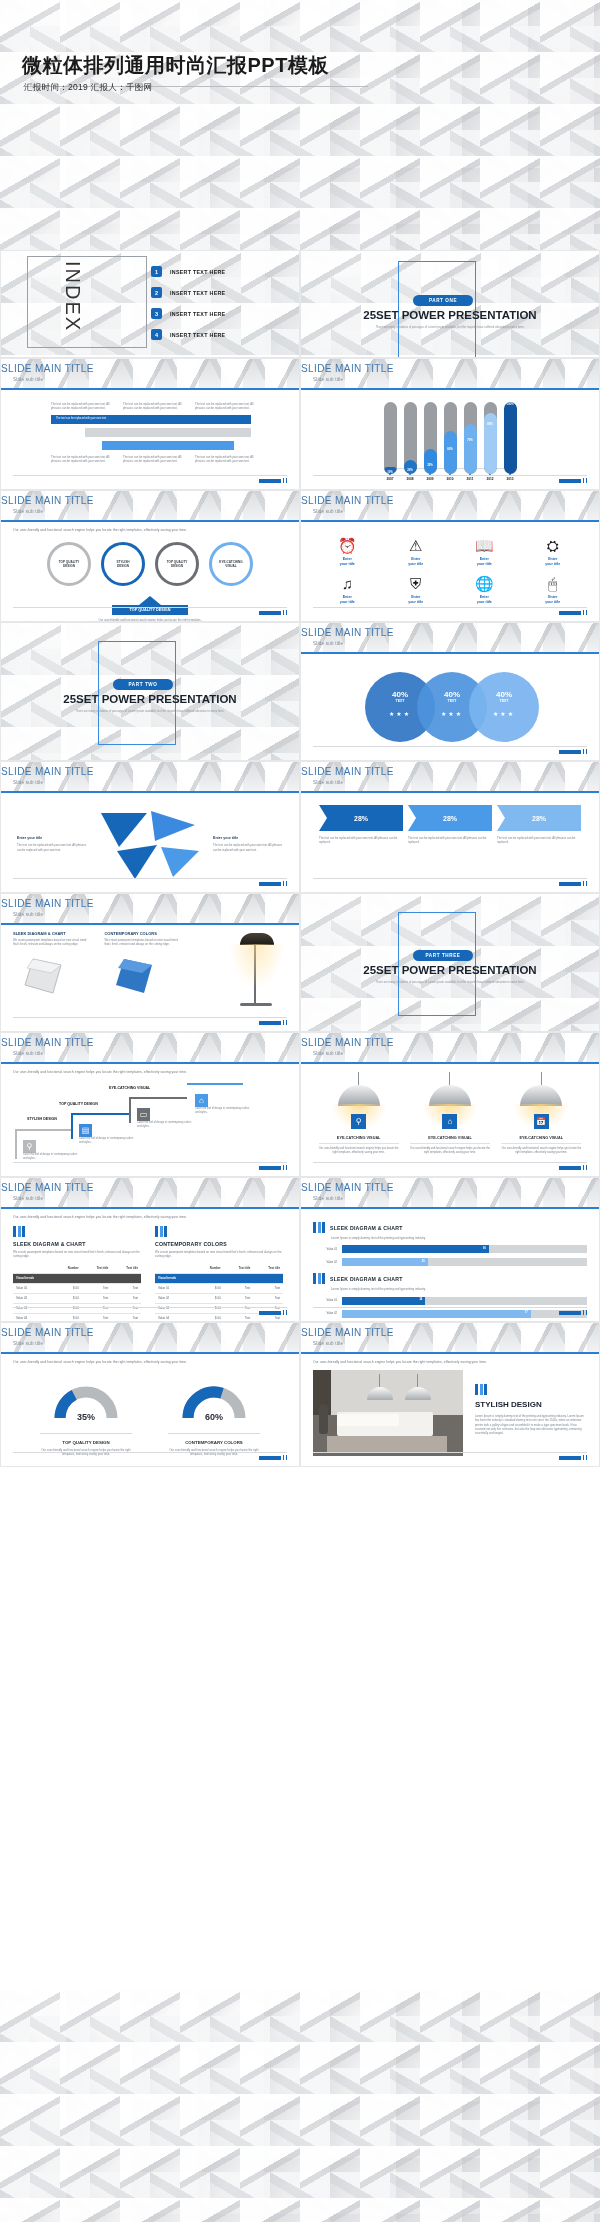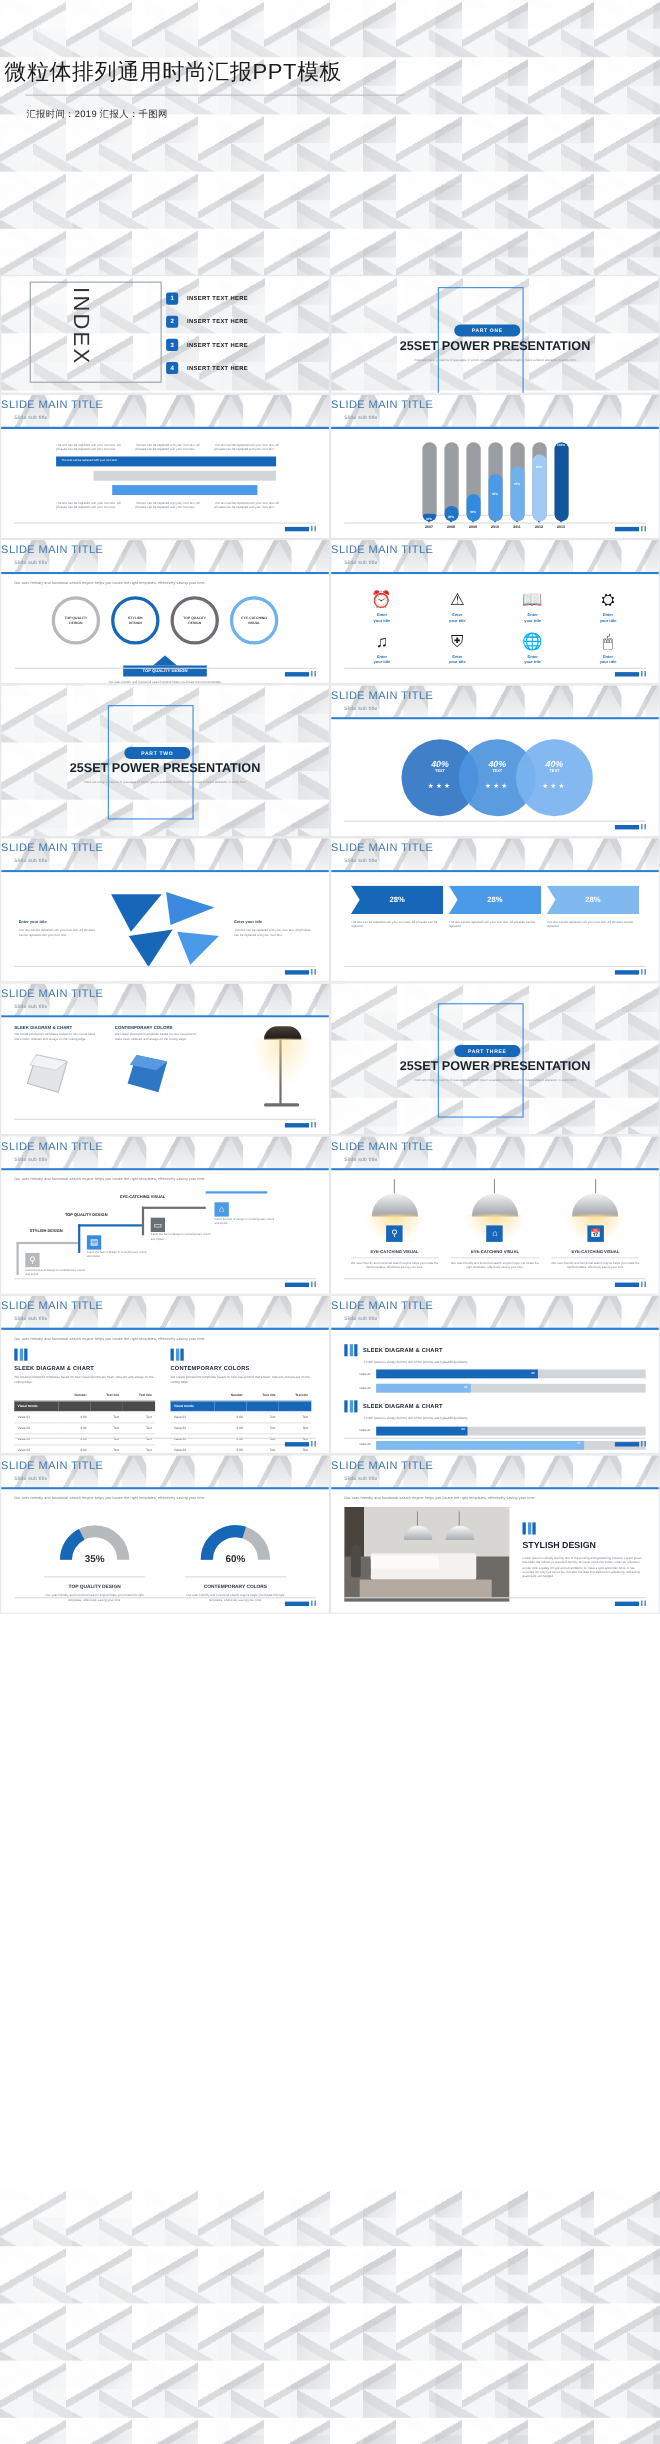--- a/index.html
+++ b/index.html
@@ -21,25 +21,25 @@
     content:""; position:absolute; inset:0;
     background-image:
       linear-gradient(150deg, rgba(255,255,255,.95) 0 42%, rgba(195,198,202,.55) 42% 50%, rgba(255,255,255,0) 50%),
       linear-gradient(-150deg, rgba(246,247,248,.9) 0 40%, rgba(205,208,212,.45) 40% 52%, rgba(255,255,255,0) 52%);
     background-size:60px 52px, 60px 52px;
     background-position:0 0, 30px 26px;
   }
   .hero{ position:absolute; left:0; top:0; width:600px; height:250px; overflow:hidden; }
   .hero-inner{ position:absolute; inset:0; }
   .hero-title{
-    position:absolute; left:4px; top:52px;
-    font-size:20px; font-weight:normal; color:#1b1b1b; letter-spacing:.5px;
+    position:absolute; left:22px; top:52px;
+    font-size:20px; font-weight:bold; color:#1b1b1b; letter-spacing:.5px;
   }
   .hero-rule{ position:absolute; left:23px; top:86px; width:345px; height:1px; background:#b9bcc0; }
-  .hero-sub{ position:absolute; left:24px; top:98px; font-size:8.5px; color:#2a2a2a; letter-spacing:.3px; }
+  .hero-sub{ position:absolute; left:24px; top:82px; font-size:8.5px; color:#2a2a2a; letter-spacing:.3px; }
 
   
   .deck{ position:absolute; left:0; top:250px; width:600px; }
   .row{ display:flex; width:600px; }
   .slide{
     position:relative; width:300px; height:auto; overflow:hidden;
     background:#fff; border:1px solid #e6e7e9;
   }
   .slide .bg{ position:absolute; inset:0; }
 
@@ -138,21 +138,21 @@
 
   
   .ico-grid{ display:grid; grid-template-columns:repeat(4,1fr); row-gap:9px; margin-top:10px; }
   .ico-cell{ text-align:center; }
   .ico-g{ font-size:15px; line-height:1; color:#17181a; }
   .ico-l{ font-size:3.6px; font-weight:bold; color:#1767b8; margin-top:4px; line-height:1.4; }
 
   
   .venn{ position:relative; height:86px; margin-top:6px; }
   .vc{ position:absolute; top:6px; width:70px; height:70px; border-radius:50%; color:#fff; text-align:center; }
-  .vc .p{ font-size:8px; font-weight:bold; padding-top:18px;font-style:italic; }
+  .vc .p{ font-size:8px; font-weight:bold; padding-top:18px; }
   .vc .t{ font-size:3.5px; font-weight:bold; }
   .vc .s{ font-size:6px; letter-spacing:2px; margin-top:7px; }
 
   
   .tri-row{ display:flex; align-items:center; gap:8px; margin-top:8px; padding:0 4px; }
   .tri-col{ width:70px; }
   .tri-art{ position:relative; width:110px; height:74px; }
 
   
   .chev-row{ display:flex; gap:5px; justify-content:center; margin-top:6px; }

